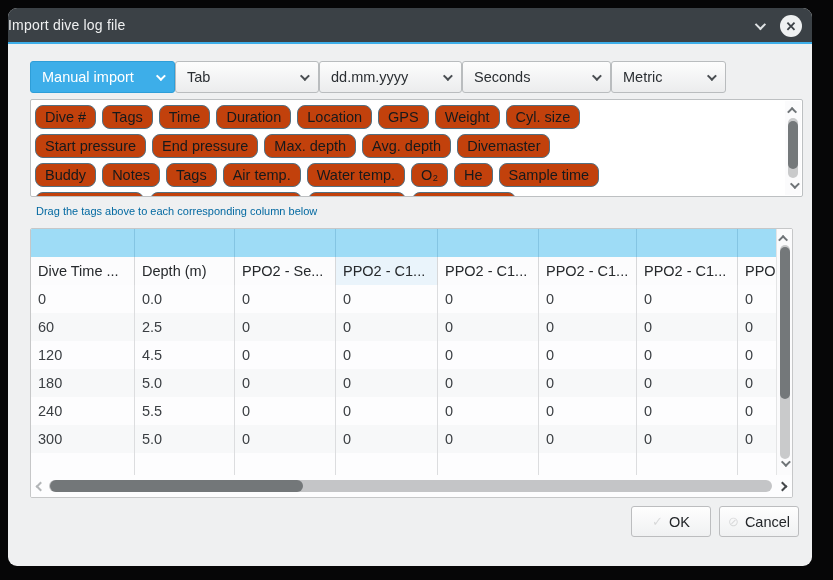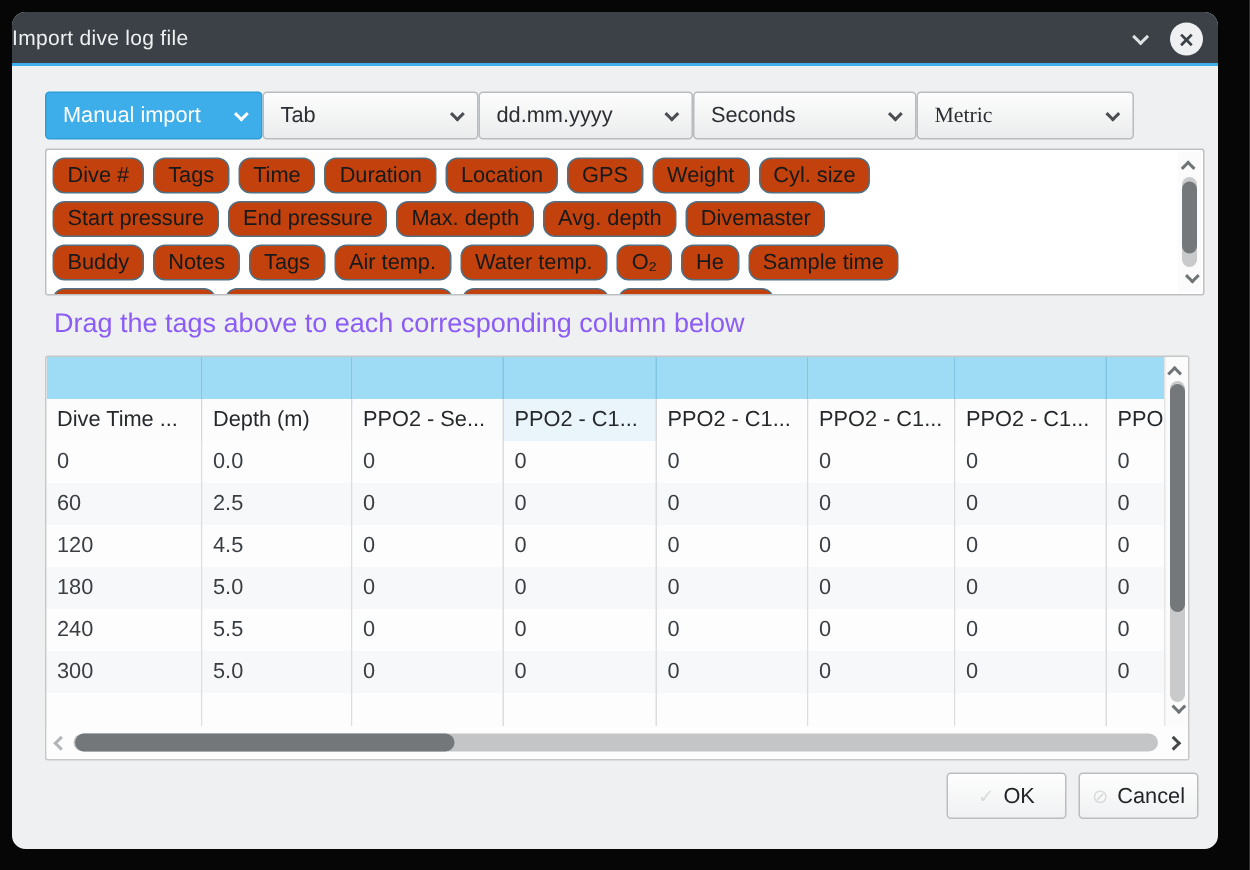--- a/index.html
+++ b/index.html
@@ -42,21 +42,21 @@
   .tag { height:24px; background:#c2410c; border:1.5px solid #527082; border-radius:8px;
          display:flex; align-items:center; padding:0 9px; font-size:14.5px; color:#17191b;
          white-space:nowrap; cursor:grab; }
   .vscroll { position:absolute; right:1px; top:1px; bottom:1px; width:16px; background:#fbfbfc;
              display:flex; flex-direction:column; align-items:center; }
   .vscroll .chev { width:7px; height:7px; color:#6f7477; flex:none; }
   .vscroll .sb-up { margin-top:6px; } .vscroll .sb-down { margin-bottom:6px; }
   .vscroll .track { flex:1; width:10px; margin:4px 0; background:#c9cacb; border-radius:5px; position:relative; }
   .vscroll .thumb { position:absolute; left:0; width:10px; background:#74787a; border-radius:5px; }
 
-  .drag-label { font-size:18px; color:#8b5cf6; margin:8px 0 11px 6px; }
+  .drag-label { font-size:11px; color:#0369a1; margin:8px 0 11px 6px; }
 
   
   .table-box { width:763px; height:270px; background:#ffffff; border:1px solid #c6c7c8;
                border-radius:2px; display:flex; flex-direction:column; overflow:hidden; }
   .table-top { flex:1; display:flex; overflow:hidden; }
   .cols { width:747px; overflow:hidden; }
   .trow { display:flex; height:28px; }
   .cell { flex:none; height:30px; line-height:29px; padding-left:7px; font-size:14.5px;
           overflow:hidden; white-space:nowrap; }
   .drop-cell  { background:#9edcf6; border-right:1px solid #84c5e3; cursor:pointer; }
@@ -116,21 +116,21 @@
             <span class="chev down"></span>
           </div>
           <div class="combo" style="width: 143px;">
             <span class="combo-label">dd.mm.yyyy</span>
             <span class="chev down"></span>
           </div>
           <div class="combo" style="width: 149px;">
             <span class="combo-label">Seconds</span>
             <span class="chev down"></span>
           </div>
-          <div class="combo" style="width: 145px; font-family: Liberation Serif, serif;">
+          <div class="combo" style="width: 115px;">
             <span class="combo-label">Metric</span>
             <span class="chev down"></span>
           </div>
         </div>
 
       <div class="tags-box">
         <div id="tagRows">
             <div class="tag-row">
               <div class="tag">Dive #</div>
               <div class="tag">Tags</div>

